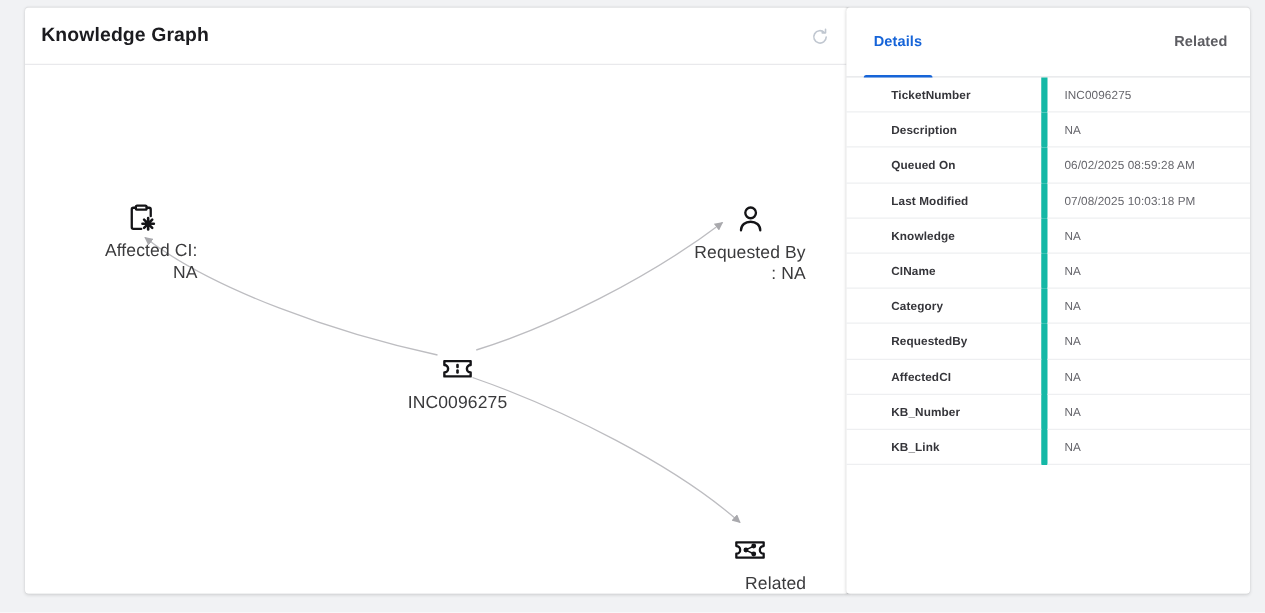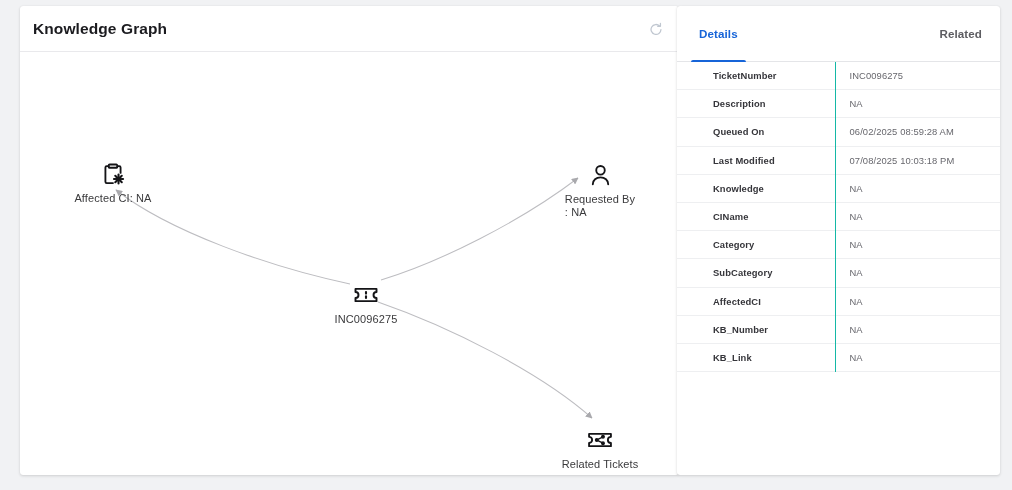--- a/index.html
+++ b/index.html
@@ -52,23 +52,23 @@
     display:flex;flex-direction:column;align-items:center;
     cursor:pointer;
     user-select:none;
   }
   .node .glyph{
     width:30px;height:30px;
     display:flex;align-items:center;justify-content:center;
   }
   .node .label{
     margin-top:3px;
-    font-size:11px;
+    font-size:14px;
     color:#3a3a3c;
-    text-align:left;
+    text-align:right;
     line-height:1.22;
     white-space:pre-line;
     letter-spacing:.1px;
   }
 
   
   .node-affected{left:48px;top:107px;width:90px;}
   .node-ticket{left:301px;top:228px;width:90px;}
   .node-requested{left:535px;top:108px;width:90px;}
   .node-related{left:535px;top:373px;width:90px;}
@@ -105,21 +105,21 @@
     padding:7.6px 0 7.6px 0;
     vertical-align:middle;
     font-size:9.4px;
     height:12px;
   }
   .detail-table td.k{
     width:158px;
     padding-left:36px;
     font-weight:700;
     color:#35353a;
-    border-right:1px solid #14b8a6;
+    border-right:5px solid #14b8a6;
     letter-spacing:.1px;
     box-sizing:border-box;
   }
   .detail-table td.v{
     padding-left:14px;
     color:#67676d;
     letter-spacing:.1px;
     overflow:hidden;
     text-overflow:ellipsis;
     white-space:nowrap;
@@ -252,21 +252,21 @@
         </tr>
         <tr>
           <td class="k">CIName</td>
           <td class="v">NA</td>
         </tr>
         <tr>
           <td class="k">Category</td>
           <td class="v">NA</td>
         </tr>
         <tr>
-          <td class="k">SubCategory</td>
+          <td class="k">RequestedBy</td>
           <td class="v">NA</td>
         </tr>
         <tr>
           <td class="k">AffectedCI</td>
           <td class="v">NA</td>
         </tr>
         <tr>
           <td class="k">KB_Number</td>
           <td class="v">NA</td>
         </tr>

